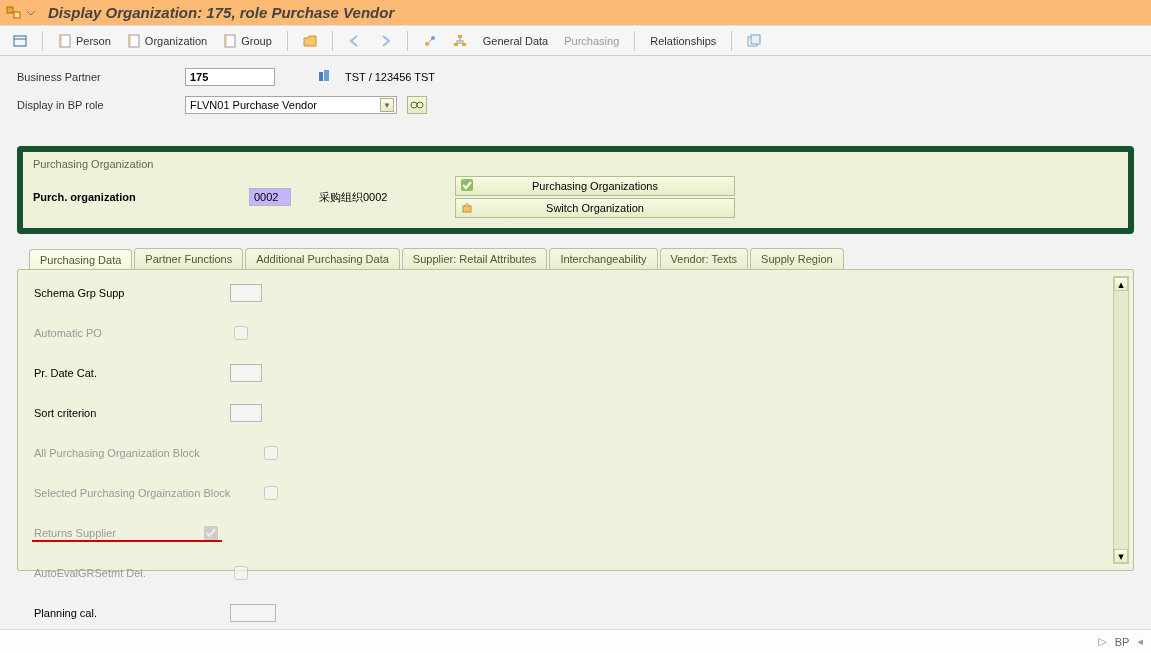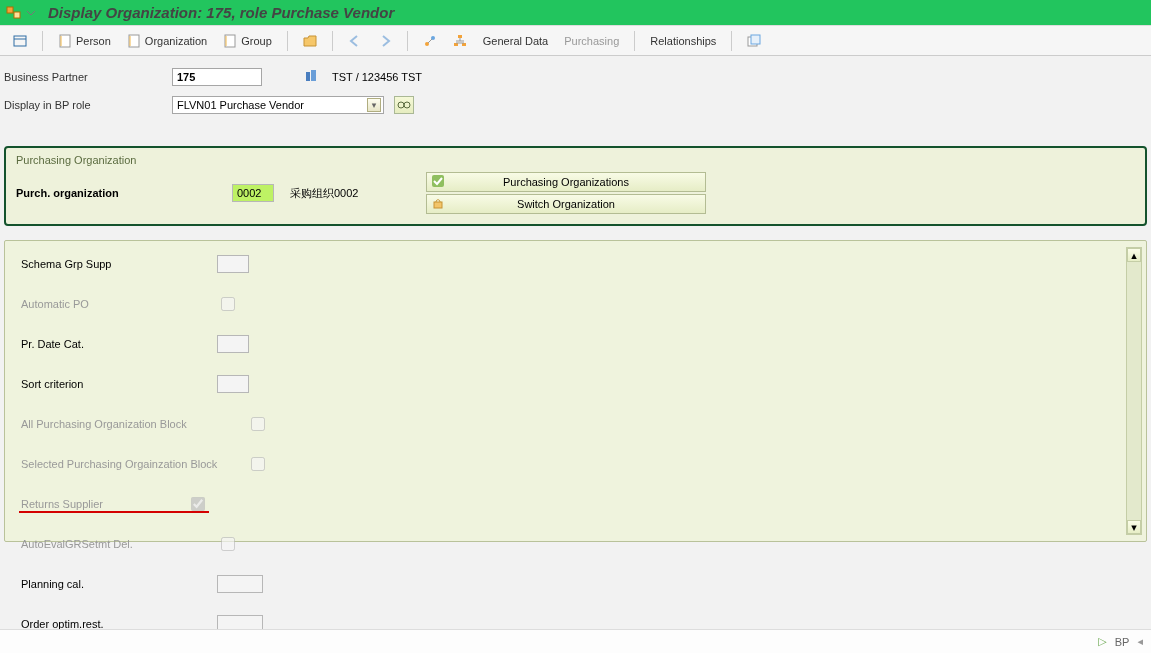--- a/index.html
+++ b/index.html
@@ -11,21 +11,21 @@
     width: 1151px;
     height: 653px;
     overflow: hidden;
     position: relative;
   }
   .titlebar {
     display: flex;
     align-items: center;
     padding: 2px 6px;
     height: 26px;
-    background: #22c55e;
+    background: #fdba74;
     border-bottom: 1px solid #ddd;
   }
   .titlebar .icon16 { width:16px; height:16px; display:inline-block; margin-right:4px; }
   .title {
     font-size: 15px;
     font-weight: bold;
     font-style: italic;
     color: #444;
     margin-left: 8px;
   }
@@ -45,21 +45,21 @@
     padding: 2px 4px;
     border: 1px solid transparent;
     border-radius: 2px;
     cursor: pointer;
     color: #333;
   }
   .tb-sep { width:1px; height:20px; background:#ccc; margin:0 4px; }
   .tb-label-muted { color:#999; }
   .sm-icon { width:14px; height:14px; display:inline-block; }
   .content {
-    padding: 10px 4px;
+    padding: 10px 17px;
   }
   .field-row { display:flex; align-items:center; margin-bottom:6px; gap:8px; height:22px;}
   .field-label { width: 160px; color:#333; }
   .txt-input {
     font-family: inherit;
     font-size: 11px;
     height: 18px;
     padding: 1px 4px;
     border: 1px solid #a6a6a6;
     background: #fff;
@@ -84,36 +84,36 @@
   .glasses-btn {
     width: 20px; height: 18px;
     border:1px solid #aab895;
     background: linear-gradient(#f5f9d7,#e6edc0);
     display:inline-flex; align-items:center; justify-content:center;
     margin-left: 2px;
     cursor:pointer;
   }
   .panel {
     background: #eef2db;
-    border: 2px solid #14532d;
+    border: 6px solid #14532d;
     border-radius: 4px;
     padding: 4px 0 10px;
     margin-top: 12px;
   }
   .panel-header {
     color: #5a6b3f;
     padding: 2px 10px 6px;
     font-size: 11px;
   }
   .panel-body { padding: 0 10px; }
   .org-row { display:flex; align-items:center; gap:16px; }
   .org-label { width: 200px; font-weight: bold; }
   .readonly-box {
     border:1px solid #b7b7b7;
-    background:#bef264;
+    background:#c4b5fd;
     padding:1px 4px;
     height:18px;
     min-width:42px;
     display:inline-flex; align-items:center;
   }
   .btn-action {
     display:inline-flex;
     align-items:center;
     gap:6px;
     width: 280px;
@@ -338,21 +338,21 @@
         </svg>
     </span>
   </div>
 
   <div class="panel" style="margin-top:30px;">
     <div class="panel-header">Purchasing Organization</div>
     <div class="panel-body">
       <div class="org-row">
         <span class="org-label">Purch. organization</span>
         <span class="readonly-box">0002</span>
-        <span style="margin-left:0; width:120px;">采购组织0002</span>
+        <span style="margin-left:12px; width:120px;">采购组织0002</span>
         <div style="display:flex;flex-direction:column;gap:2px;">
           <span class="btn-action">
             <span class="btn-icn">
               <svg width="14" height="14" viewBox="0 0 14 14">
                   <rect x="1" y="1" width="12" height="12" rx="2" fill="#8fbf5f"></rect>
                   <path d="M3 7 L6 10 L11 4" stroke="#fff" fill="none" stroke-width="2"></path>
                 </svg>
             </span>
             <span>Purchasing Organizations</span>
           </span>
@@ -364,20 +364,29 @@
                 </svg>
             </span>
             <span>Switch Organization</span>
           </span>
         </div>
       </div>
     </div>
   </div>
 
   <div class="tabs-area">
+    <div class="tabs-row">
+      <span class="tab active">Purchasing Data</span>
+      <span class="tab">Partner Functions</span>
+      <span class="tab">Additional Purchasing Data</span>
+      <span class="tab">Supplier: Retail Attributes</span>
+      <span class="tab">Interchangeability</span>
+      <span class="tab">Vendor: Texts</span>
+      <span class="tab">Supply Region</span>
+    </div>
     <div class="tab-pane">
       <div class="form-grid">
         <div class="frow">
             <span class="flabel">Schema Grp Supp</span>
             <span class="finput"></span>
           </div>
         <div class="frow">
             <span class="flabel muted">Automatic PO</span>
             <input type="checkbox" class="fcheck" disabled="" style="">
           </div>

